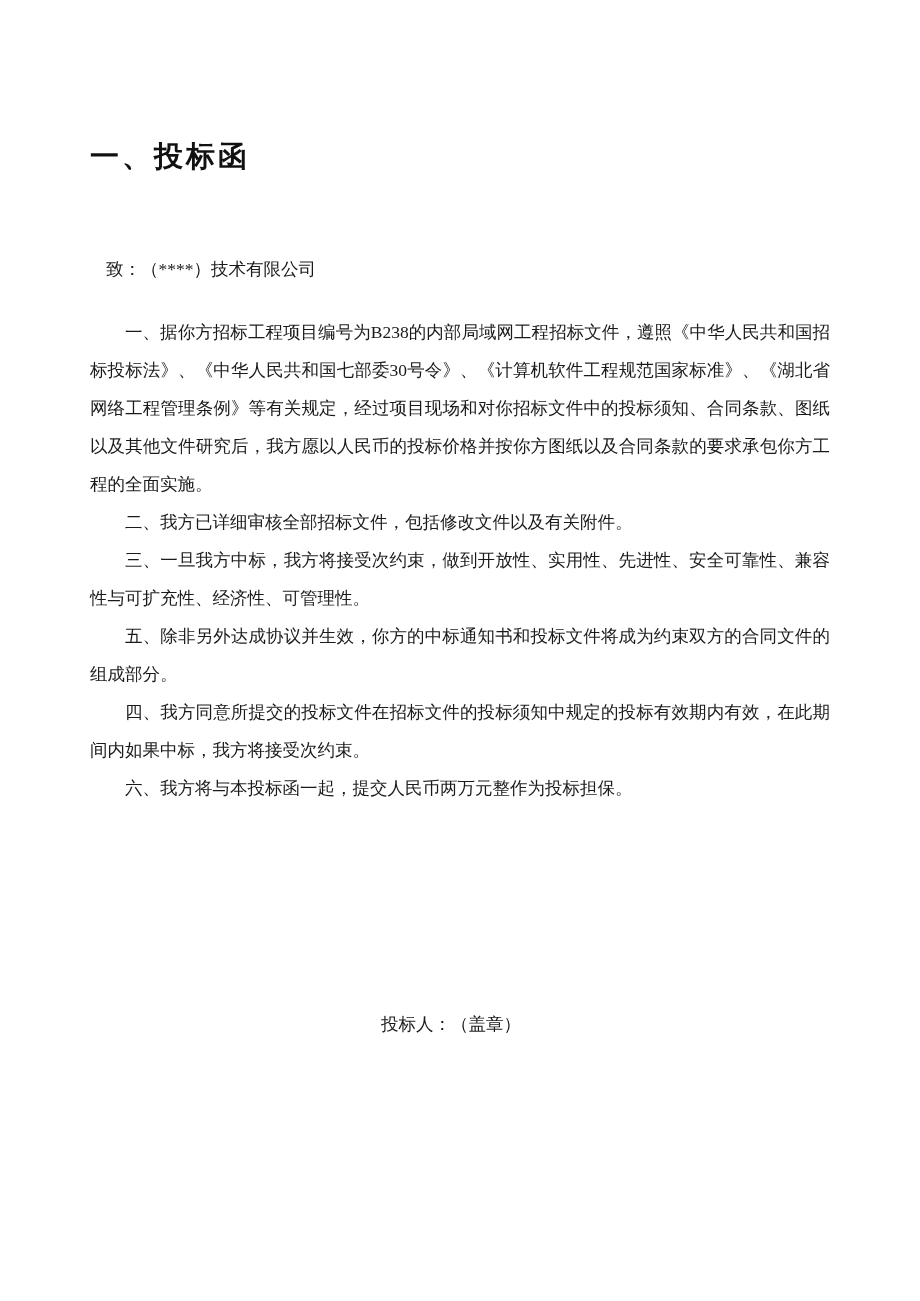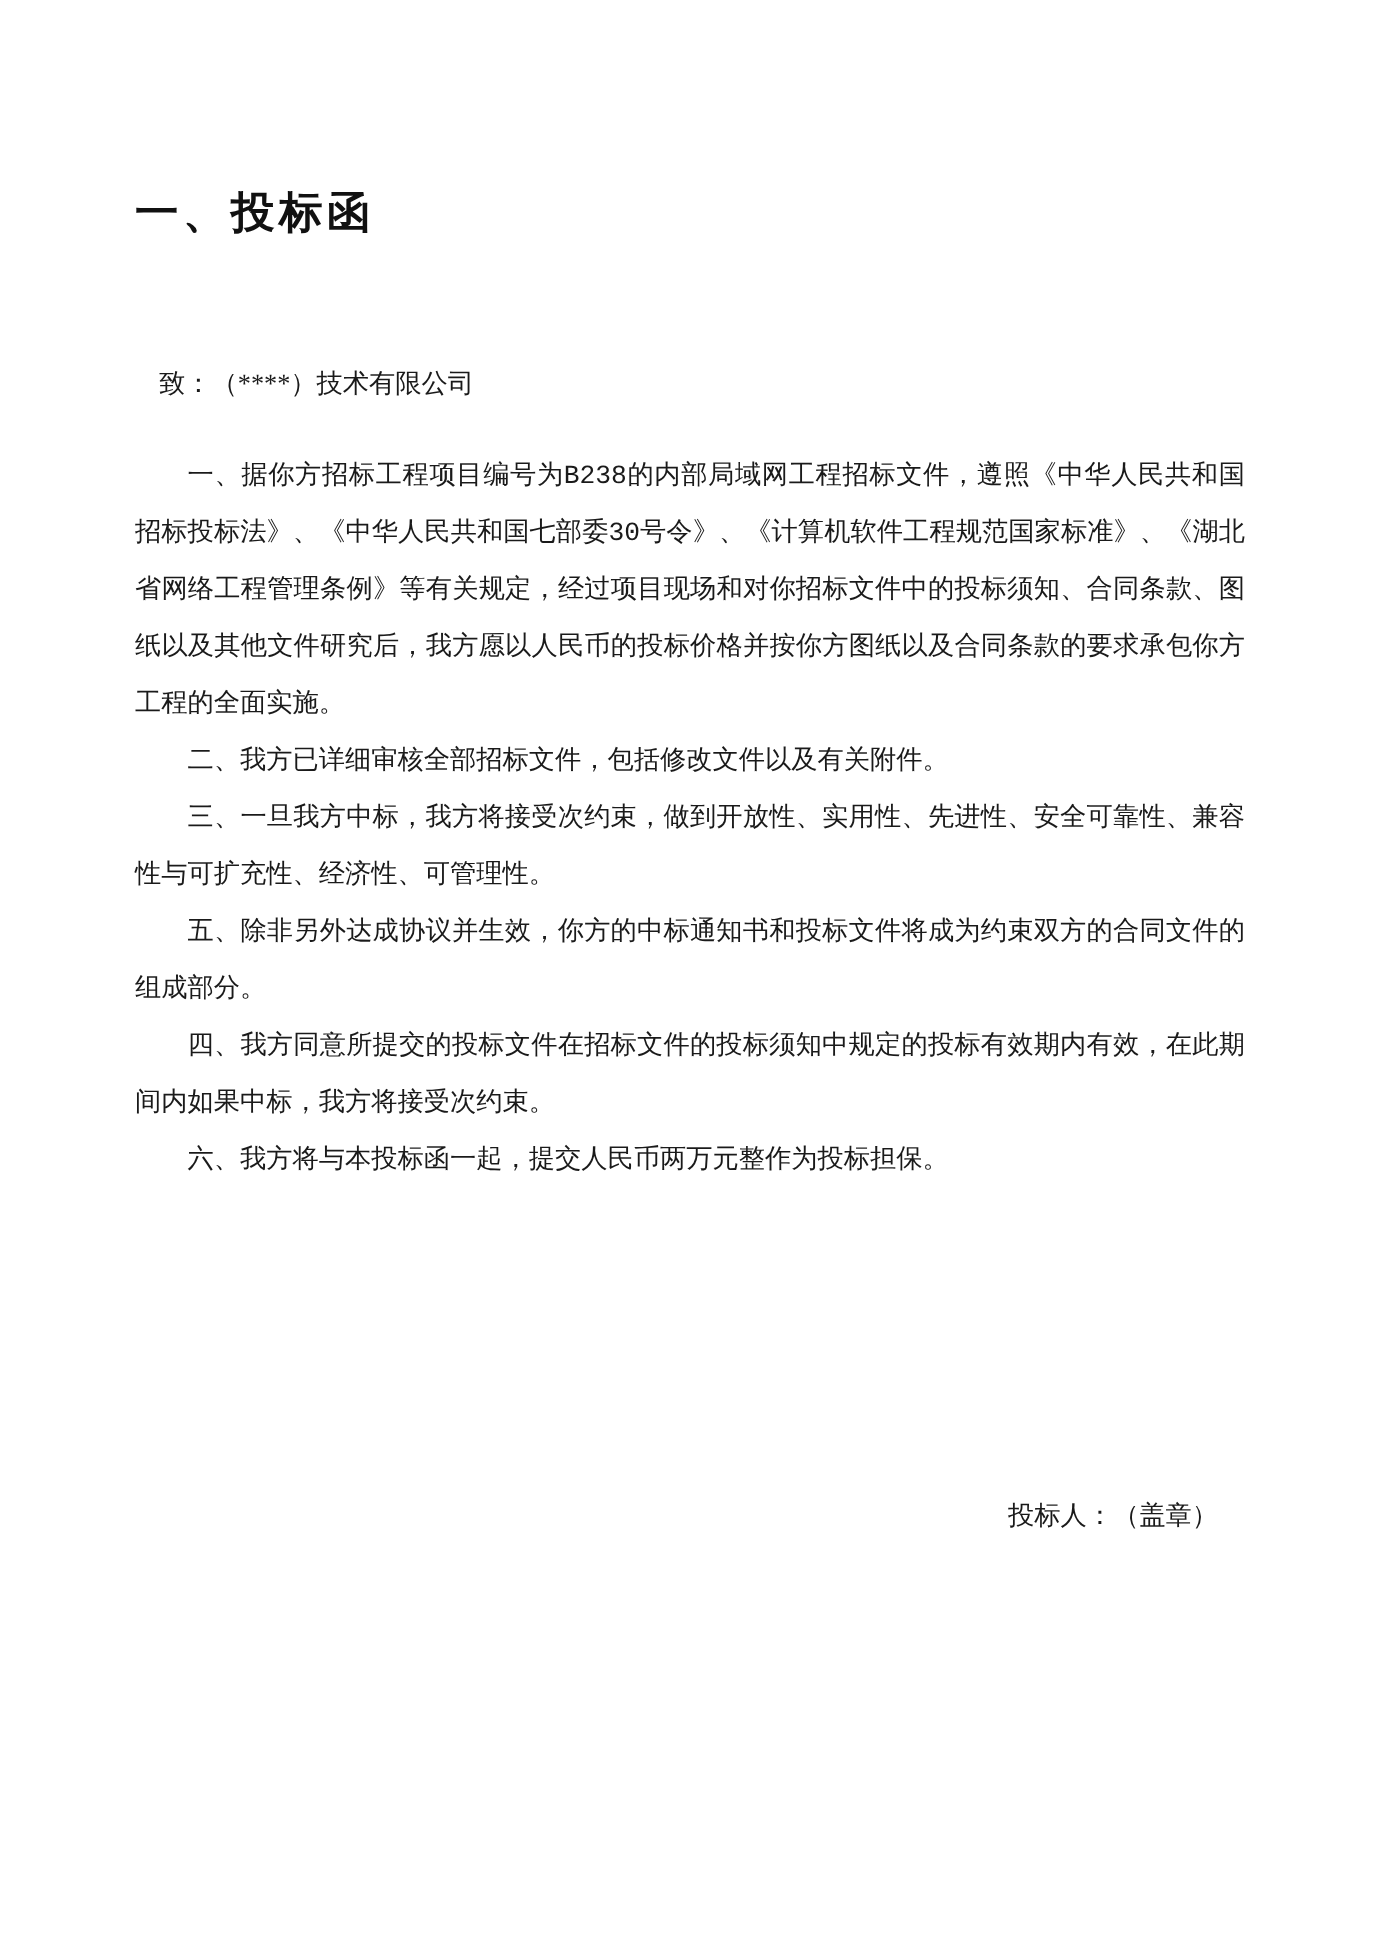--- a/index.html
+++ b/index.html
@@ -11,21 +11,21 @@
     width: 920px;
     height: 1301px;
     overflow: hidden;
     font-family: "Liberation Serif", "DejaVu Serif", serif;
     color: #111111;
   }
   .page {
     box-sizing: border-box;
     width: 920px;
     height: 1301px;
-    padding: 4px 90px;
+    padding: 18px 90px;
     background: #ffffff;
   }
   .doc-title {
     margin: 0;
     padding-top: 118px;
     font-size: 29px;
     font-weight: bold;
     line-height: 40px;
     letter-spacing: 3px;
     color: #111111;
@@ -42,26 +42,25 @@
   }
   .body-text p {
     margin: 0;
     font-size: 17.5px;
     line-height: 38px;
     text-align: justify;
     text-justify: inter-ideograph;
     text-indent: 2em;
     color: #1a1a1a;
     word-break: break-all;
-    font-family: Liberation Mono, monospace;
   }
   .signatures {
     margin-top: 198px;
     padding-right: 18px;
-    text-align: right;
+    text-align: center;
     font-size: 17.5px;
     line-height: 38px;
     color: #1a1a1a;
   }
   .sig-row { white-space: nowrap; }
   .sig-row-2 { margin-top: 33px; }
   .sig-gap {
     display: inline-block;
     width: 30px;
   }

